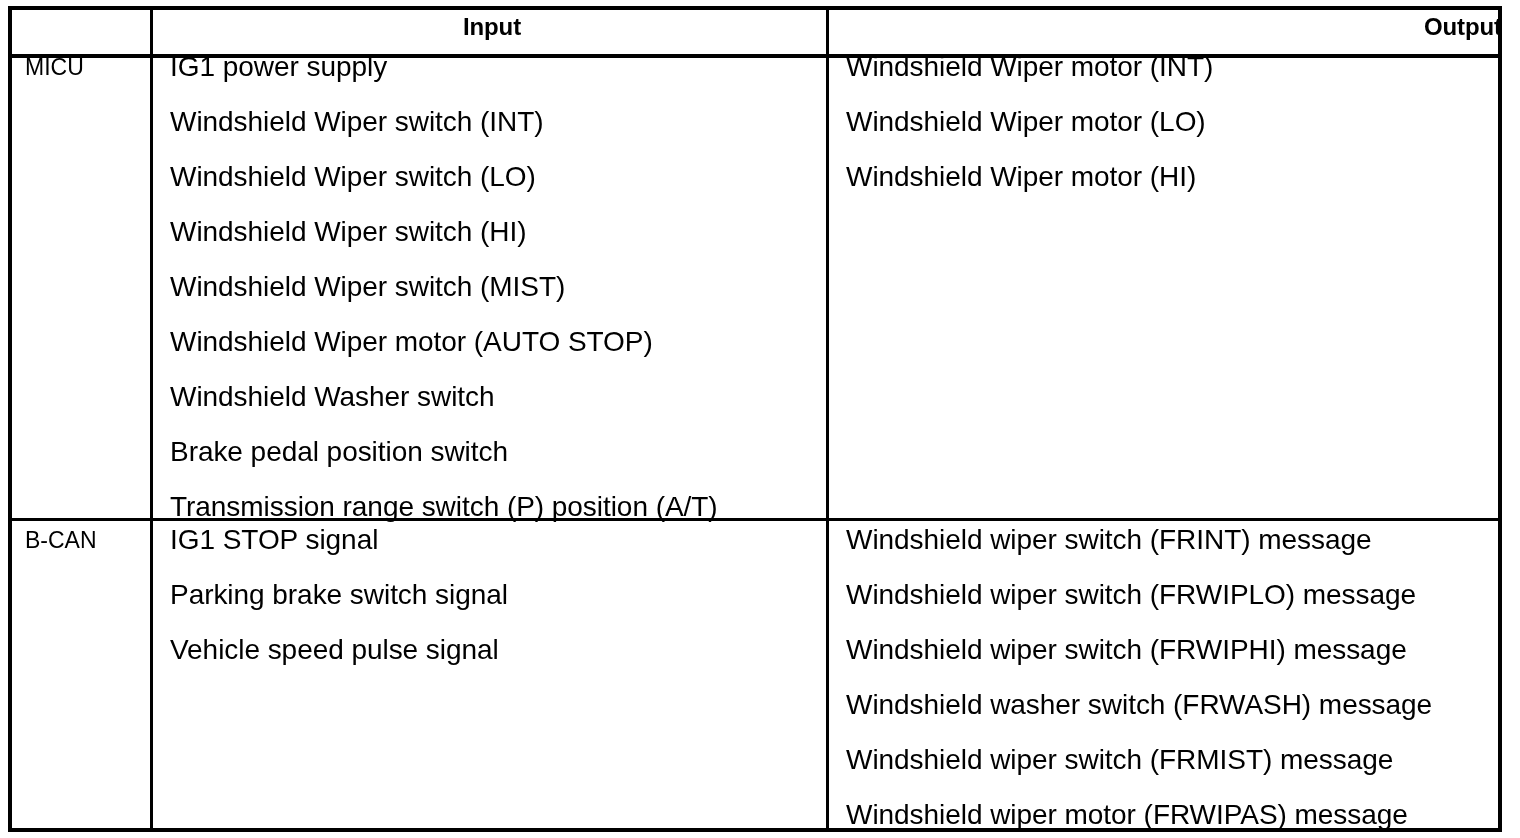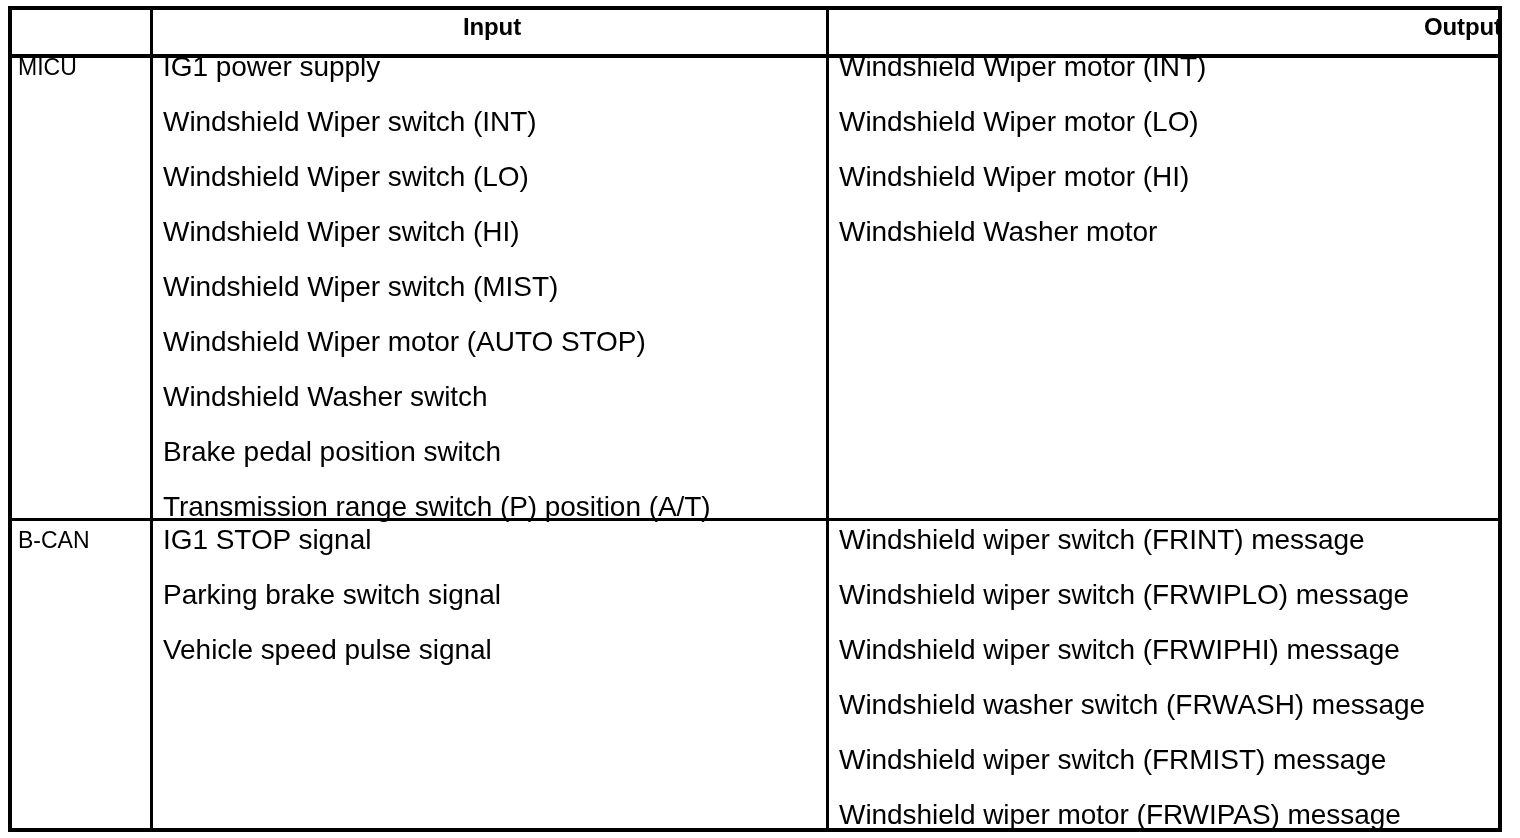--- a/index.html
+++ b/index.html
@@ -76,21 +76,21 @@
     left: 0;
     right: 0;
     top: 508px;              
     height: 3px;
     background: #000000;
   }
 
   
   .block {
     position: absolute;
-    left: 4px;
+    left: 11px;
     right: 0;
   }
   .block-micu  { top: 38px;  height: 470px; }
   .block-bcan  { top: 511px; height: 311px; }
 
   .col {
     position: absolute;
     top: 0;
     bottom: 0;
   }
@@ -153,21 +153,20 @@
           <li>Windshield Washer switch</li>
           <li>Brake pedal position switch</li>
           <li>Transmission range switch (P) position (A/T)</li>
         </ul>
       </div>
       <div class="col col-output">
         <ul class="entry-list">
           <li>Windshield Wiper motor (INT)</li>
           <li>Windshield Wiper motor (LO)</li>
           <li>Windshield Wiper motor (HI)</li>
-          <li>Windshield Washer motor</li>
         </ul>
       </div>
     </div>
 
     <div class="block block-bcan">
       <div class="col col-module">
         <div class="module-label">B-CAN</div>
       </div>
       <div class="col col-input">
         <ul class="entry-list">

